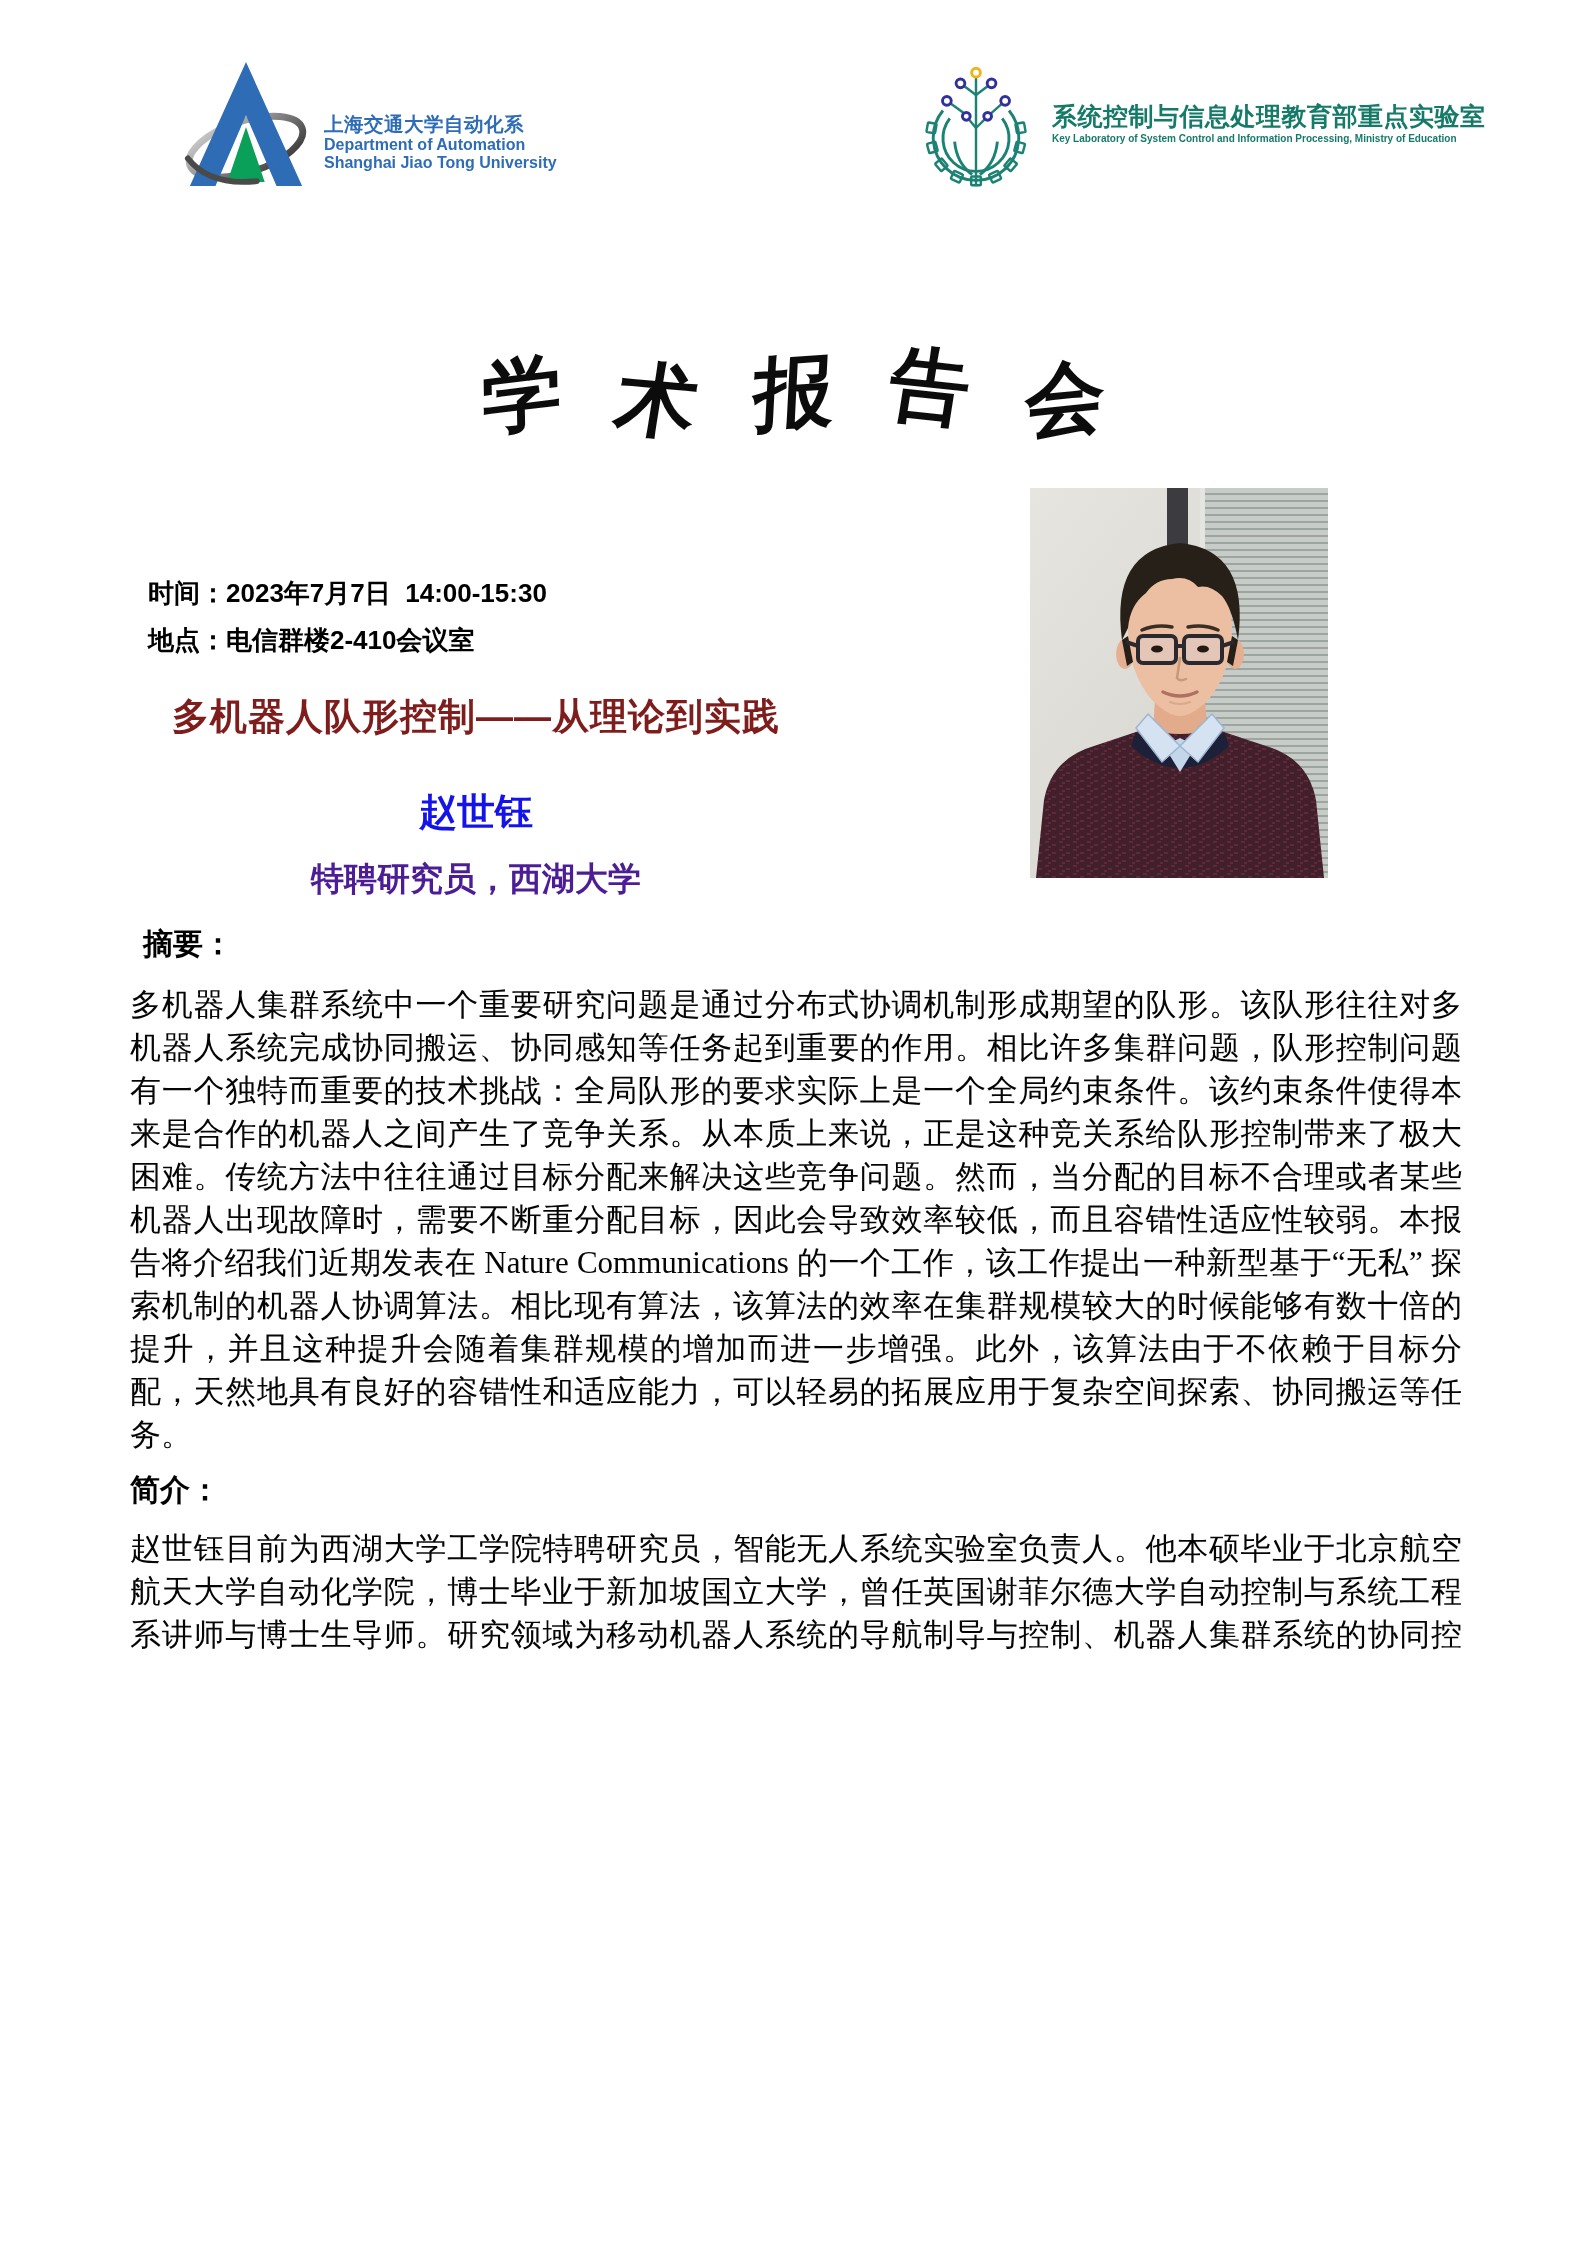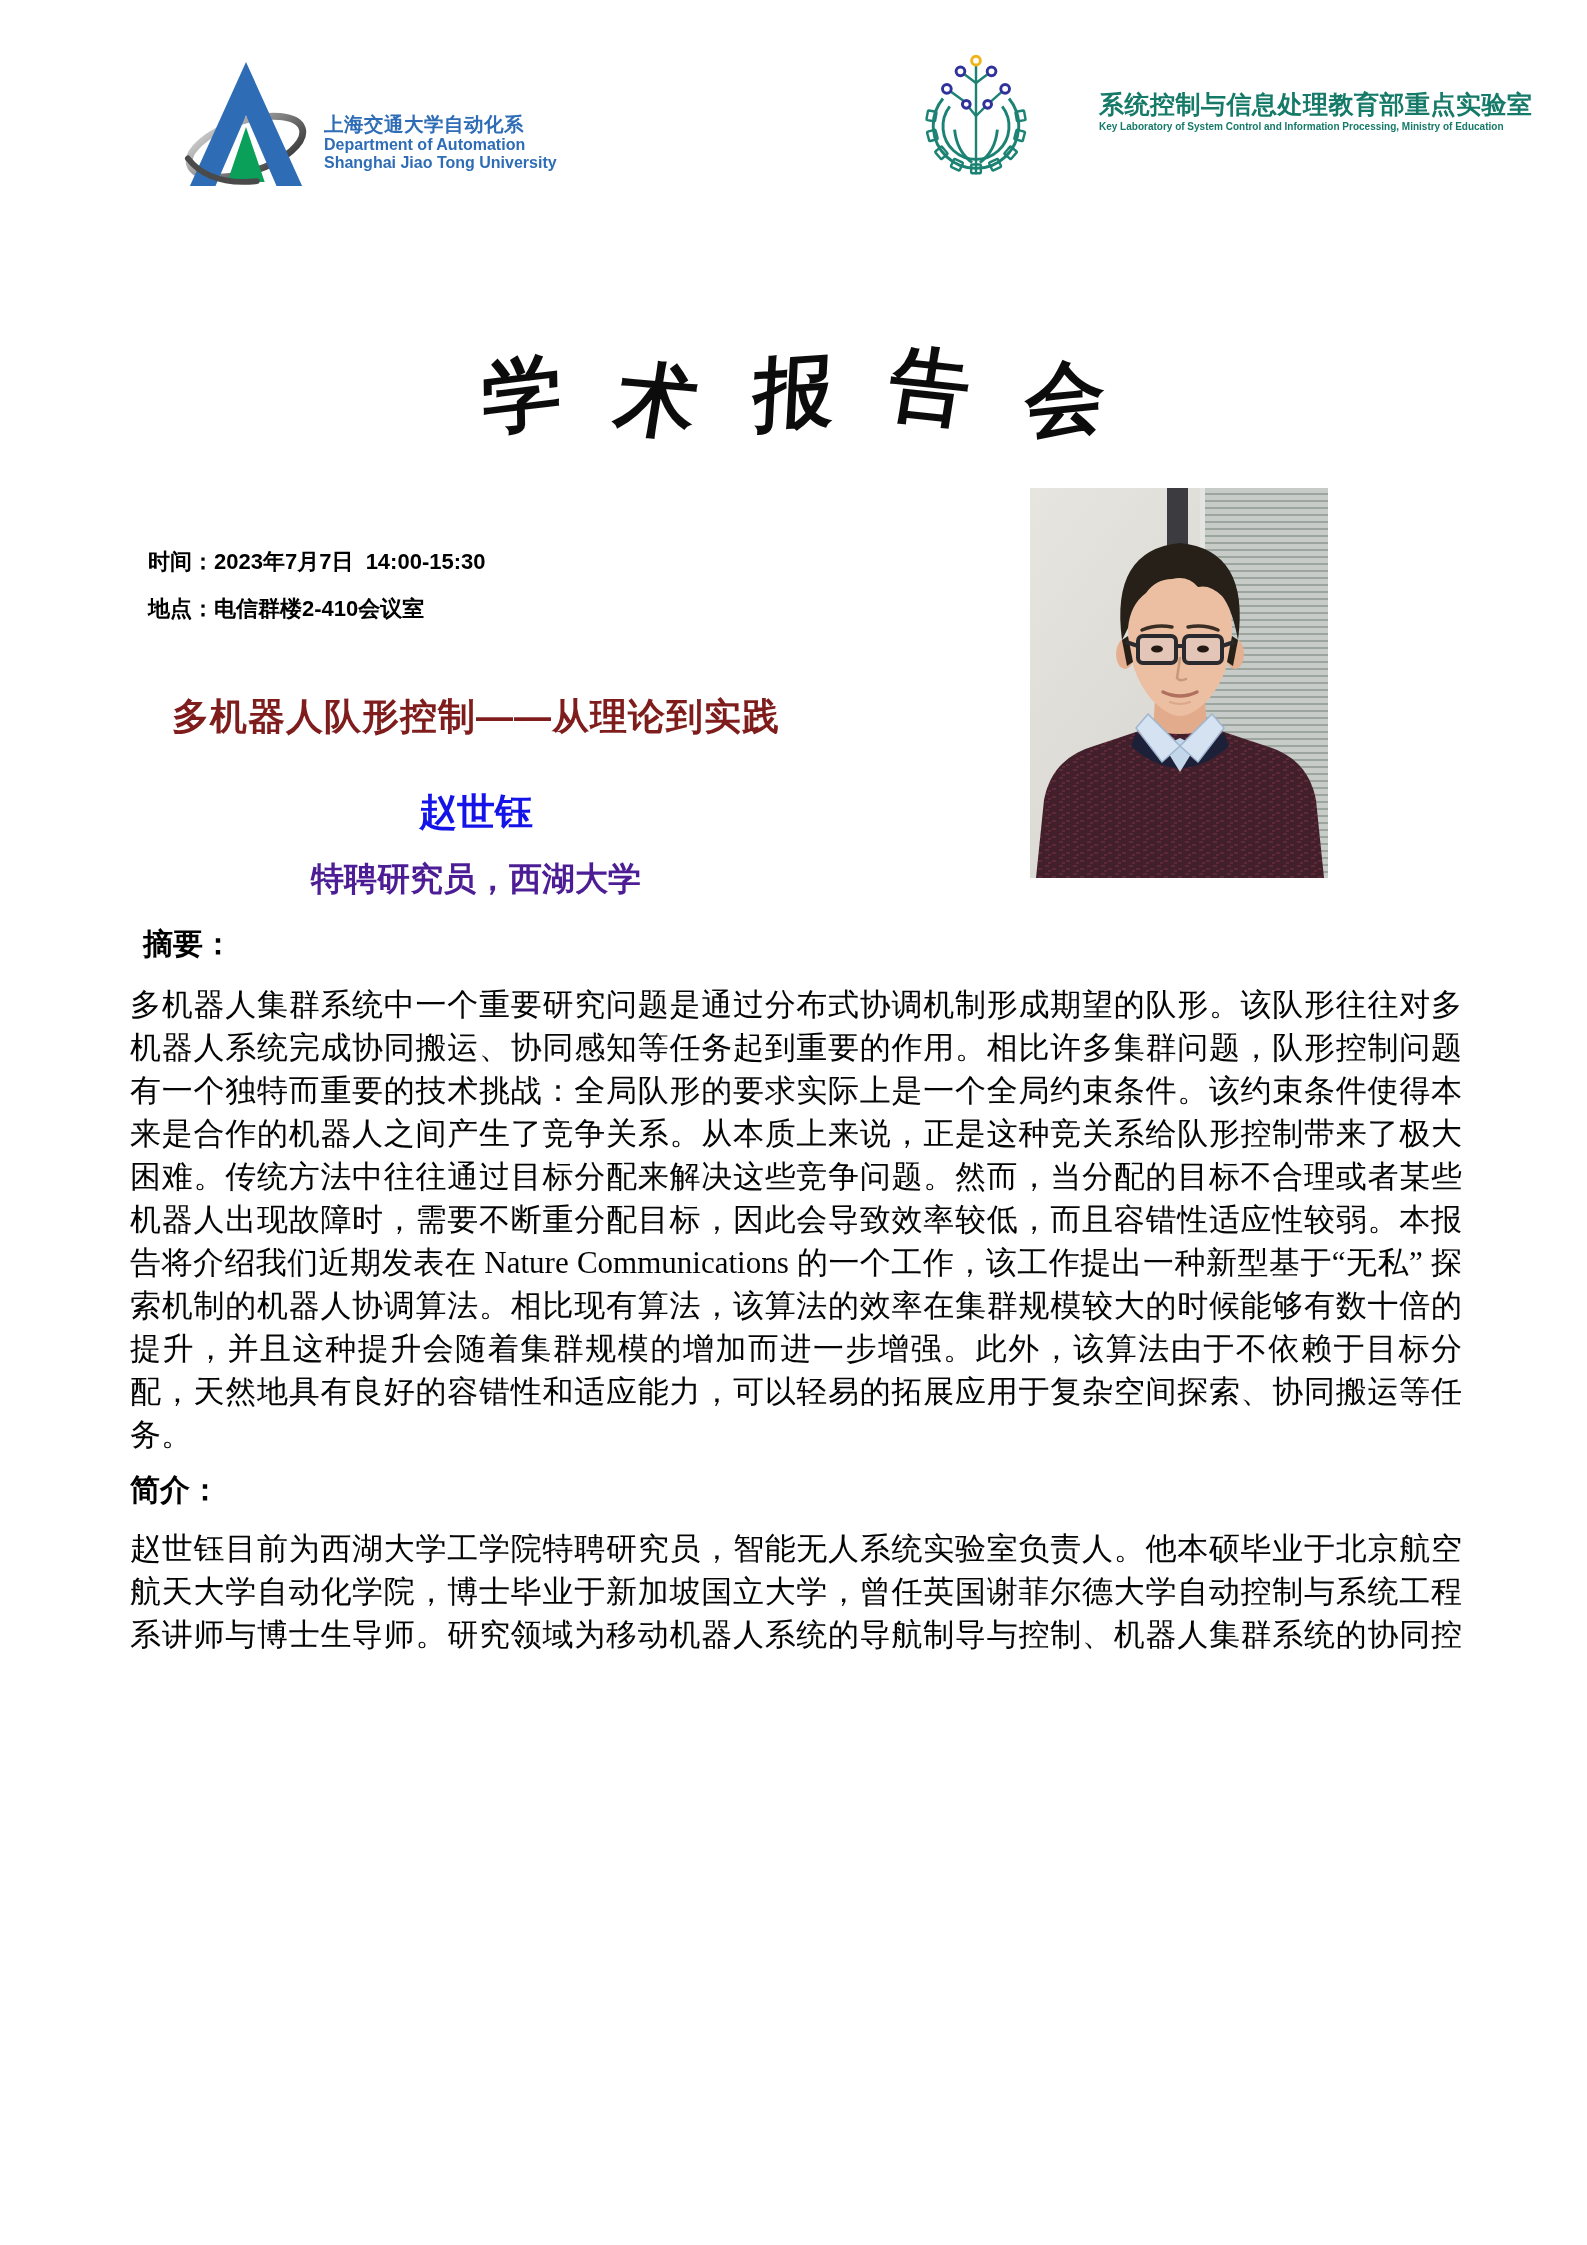--- a/index.html
+++ b/index.html
@@ -13,42 +13,42 @@
   }
   .sans{font-family:"Liberation Sans","DejaVu Sans",sans-serif;}
 
   
   .logo-left{position:absolute;left:182px;top:56px;display:flex;}
   .logo-left .mark{width:128px;height:138px;}
   .logo-left .ltxt{margin-left:14px;padding-top:58px;color:#2e6db6;font-weight:bold;line-height:1.12;}
   .logo-left .cn{font-size:19.5px;letter-spacing:0.5px;}
   .logo-left .en{font-size:16px;}
 
-  .logo-right{position:absolute;left:916px;top:48px;display:flex;gap:47px;}
+  .logo-right{position:absolute;left:916px;top:60px;display:flex;}
   .logo-right .mark{width:120px;height:136px;}
   .logo-right .rtxt{margin-left:16px;padding-top:40px;color:#157a68;font-weight:bold;}
   .logo-right .cn{font-size:25px;letter-spacing:0.5px;}
   .logo-right .en{font-size:10px;margin-top:0;}
 
   
   .callig{
     position:absolute;left:0;top:338px;width:100%;
     text-align:center;
     font-family:"DejaVu Serif","Liberation Serif",serif;
     font-weight:bold;font-size:80px;color:#0c0c0c;
   }
   .callig span{display:inline-block;margin:0 14px;}
   .callig span:nth-child(1){transform:rotate(-7deg) skewX(-6deg) translateY(4px);}
   .callig span:nth-child(2){transform:rotate(5deg) skewX(-4deg) translateY(10px);}
   .callig span:nth-child(3){transform:rotate(-4deg) skewX(-7deg) translateY(2px);}
   .callig span:nth-child(4){transform:rotate(6deg) skewX(-3deg) translateY(-4px);}
   .callig span:nth-child(5){transform:rotate(-6deg) skewX(-6deg) translateY(8px);}
 
   
-  .info{position:absolute;left:148px;top:538px;font-weight:bold;font-size:22px;line-height:47px;}
+  .info{position:absolute;left:148px;top:570px;font-weight:bold;font-size:26px;line-height:47px;}
   .info .val{white-space:pre-wrap;}
 
   
   .talk{position:absolute;left:130px;top:692px;width:692px;text-align:center;}
   .talk .ttl{font-size:37px;font-weight:bold;color:#7f1d1d;letter-spacing:1px;}
   .talk .spk{font-size:38px;font-weight:bold;color:#1414e8;margin-top:45px;}
   .talk .aff{font-size:33px;font-weight:bold;color:#4c1d95;margin-top:19px;}
 
   
   .photo{position:absolute;left:1030px;top:488px;width:298px;height:390px;}

